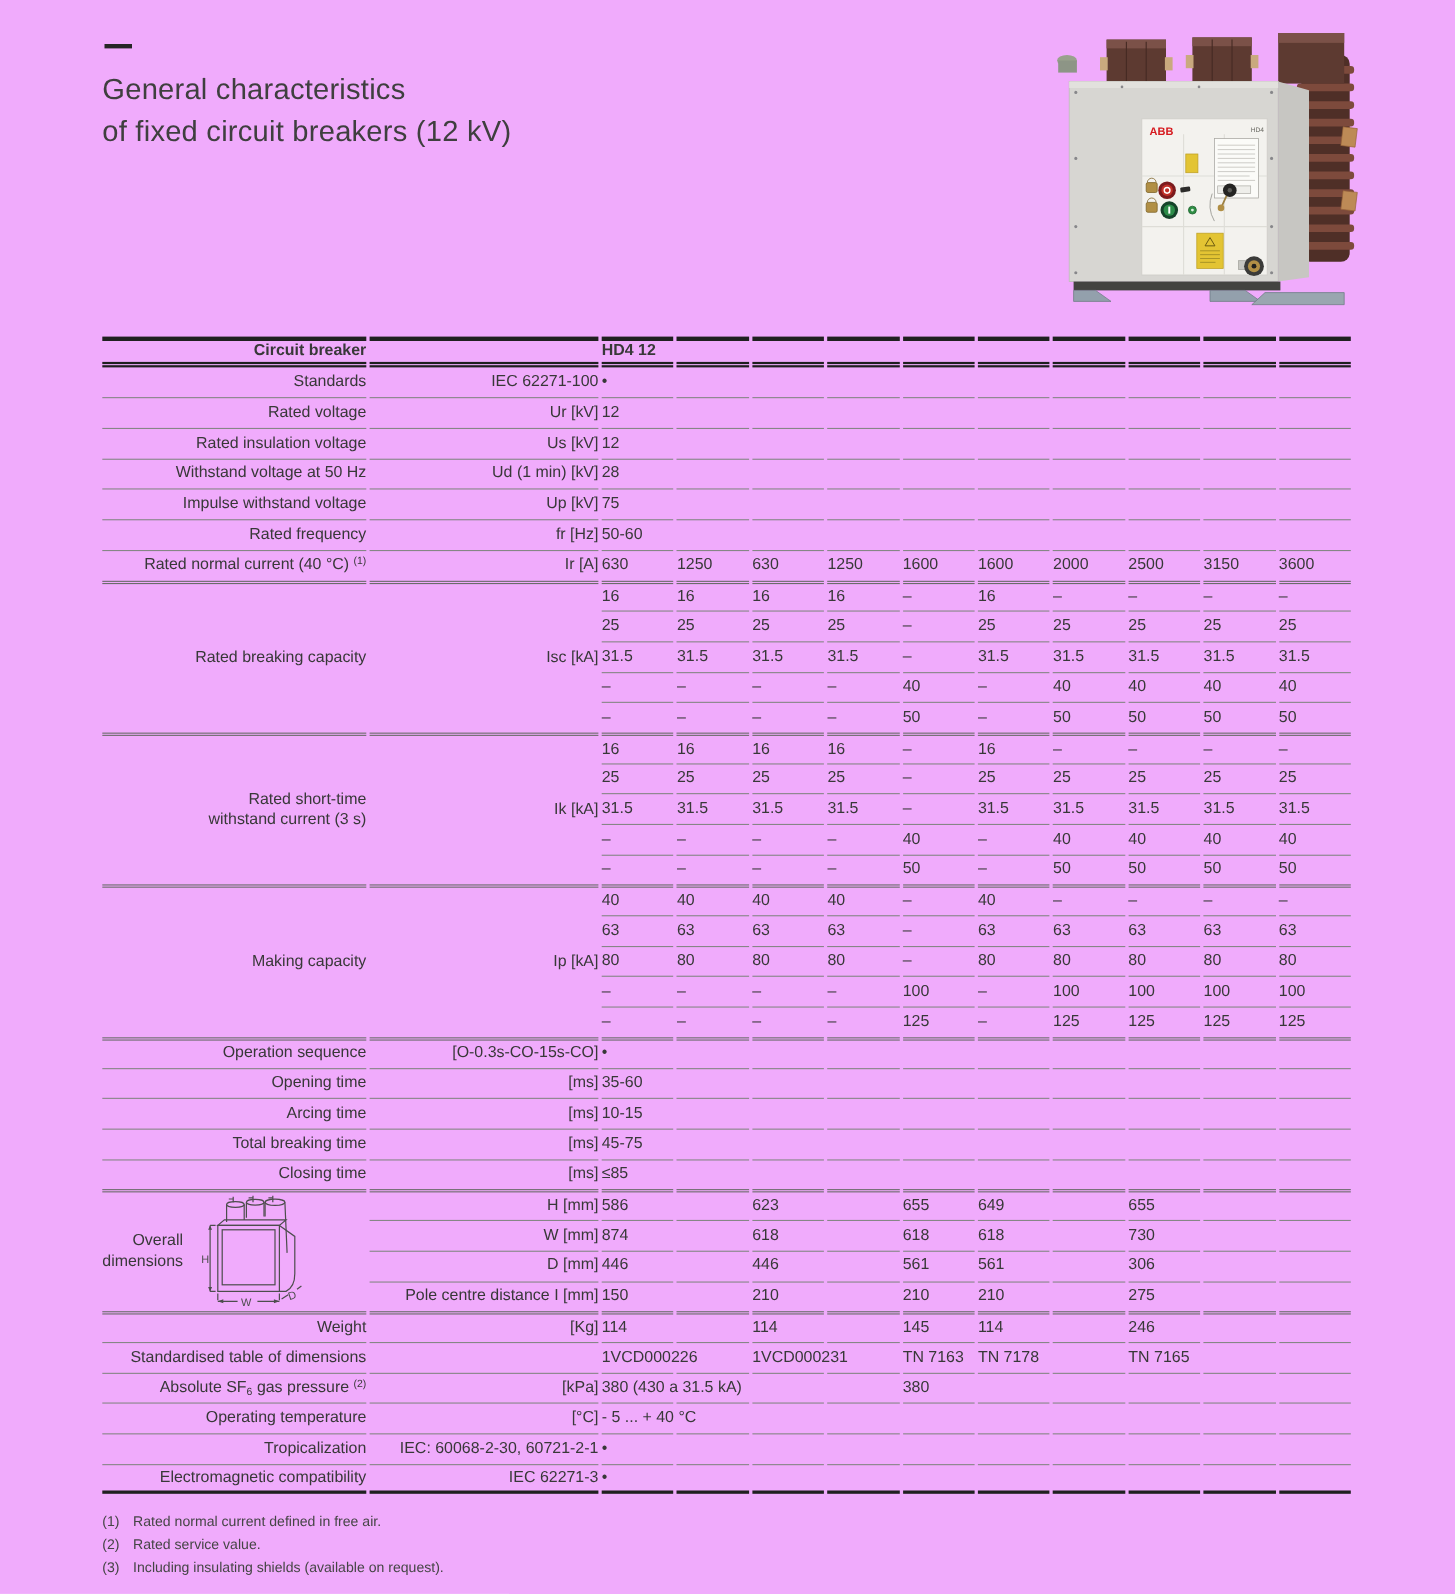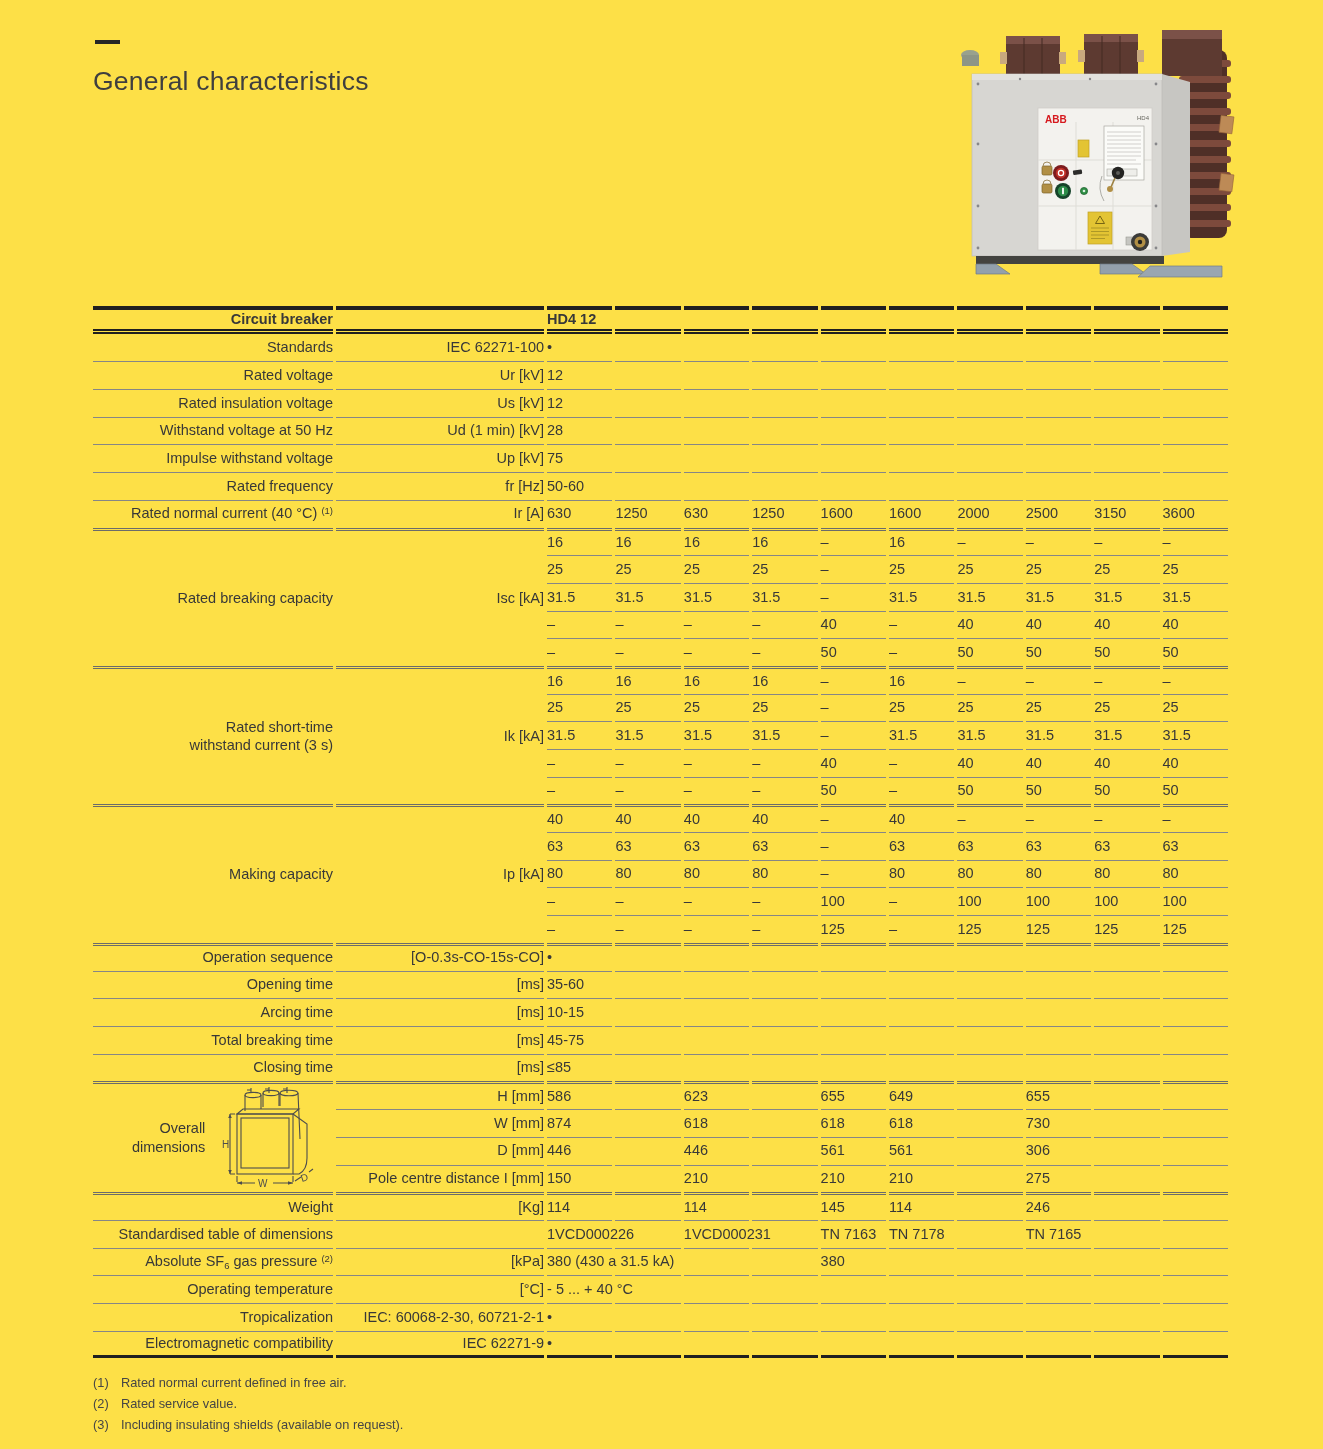--- a/index.html
+++ b/index.html
@@ -1,49 +1,50 @@
 <!DOCTYPE html>
 <html><head>
 <meta charset="utf-8">
 <style>
   html,body{margin:0;padding:0;background:#fff;}
   body{width:1323px;height:1449px;overflow:hidden;font-family:"Liberation Sans",sans-serif;}
-  .page{position:relative;width:1323px;height:1449px;background:#fde047;}
+  .page{position:relative;width:1323px;height:1449px;background:#f0abfc;}
 
   .title-rule{position:absolute;left:95px;top:40px;width:25px;height:4px;background:#262626;}
   .page-title{position:absolute;left:93px;top:62px;font-size:26.5px;line-height:38px;color:#3f3f3f;font-weight:400;letter-spacing:.2px;}
 
   .photo-wrap{position:absolute;left:950px;top:26px;width:285px;height:252px;text-align:right;}
 
   table.spec{position:absolute;left:90px;top:306px;width:1141px;border-collapse:separate;border-spacing:3px 0;table-layout:fixed;}
   table.spec td{height:27.7px;box-sizing:border-box;vertical-align:middle;font-size:14.5px;color:#383838;padding:0;white-space:nowrap;overflow:visible;line-height:1.2;}
   td.hd{border-top:4px solid #202020;border-bottom:5px double #1f1f1f;font-weight:bold;height:31px;}
   td.lbl{padding-left:2px;text-align:right;}
   td.unit{text-align:right;padding-right:1px;}
   td.val{padding-left:3px;text-align:left;}
   td.bt-thin{border-top:1px solid #868686;}
   td.bt-block{border-top:3px double #6b6b6b;}
   tbody tr:last-child td{border-bottom:3px solid #202020;margin-top:47px;}
   sup{font-size:9.5px;vertical-align:4px;}
   sub{font-size:9.5px;vertical-align:-3px;}
 
   .dims-flex{display:flex;align-items:center;gap:16px;}
-  .dims-text{display:inline-block;line-height:1.35;margin-left:39px;}
+  .dims-text{display:inline-block;line-height:1.35;}
 
   .footnotes{position:absolute;left:93px;top:1372px;font-size:12.8px;color:#454545;}
   .footnote-row{display:flex;line-height:21px;}
   .footnote-num{width:28px;flex:0 0 28px;}
 </style>
 </head>
 <body>
 <div class="page">
 
   <div class="title-rule"></div>
   <div class="page-title">
     <div>General characteristics</div>
+    <div>of fixed circuit breakers (12 kV)</div>
   </div>
 
   <div class="photo-wrap">
     <svg width="285" height="252" viewBox="0 0 285 252">
 
       <g>
         <rect x="233" y="24" width="44" height="188" rx="8" fill="#4f2f27"></rect>
         <rect x="229" y="34" width="52" height="7" rx="3" fill="#7d4a3c"></rect>
         <rect x="229" y="50" width="52" height="7" rx="3" fill="#7d4a3c"></rect>
         <rect x="229" y="66" width="52" height="7" rx="3" fill="#7d4a3c"></rect>
@@ -704,21 +705,21 @@
           <td class="val bt-thin"></td>
           <td class="val bt-thin"></td>
           <td class="val bt-thin"></td>
           <td class="val bt-thin"></td>
           <td class="val bt-thin"></td>
           <td class="val bt-thin"></td>
           <td class="val bt-thin"></td>
         </tr>
         <tr>
           <td class="lbl bt-thin">Electromagnetic compatibility</td>
-          <td class="unit bt-thin">IEC 62271-9</td>
+          <td class="unit bt-thin">IEC 62271-3</td>
           <td class="val bt-thin">•</td>
           <td class="val bt-thin"></td>
           <td class="val bt-thin"></td>
           <td class="val bt-thin"></td>
           <td class="val bt-thin"></td>
           <td class="val bt-thin"></td>
           <td class="val bt-thin"></td>
           <td class="val bt-thin"></td>
           <td class="val bt-thin"></td>
           <td class="val bt-thin"></td>

